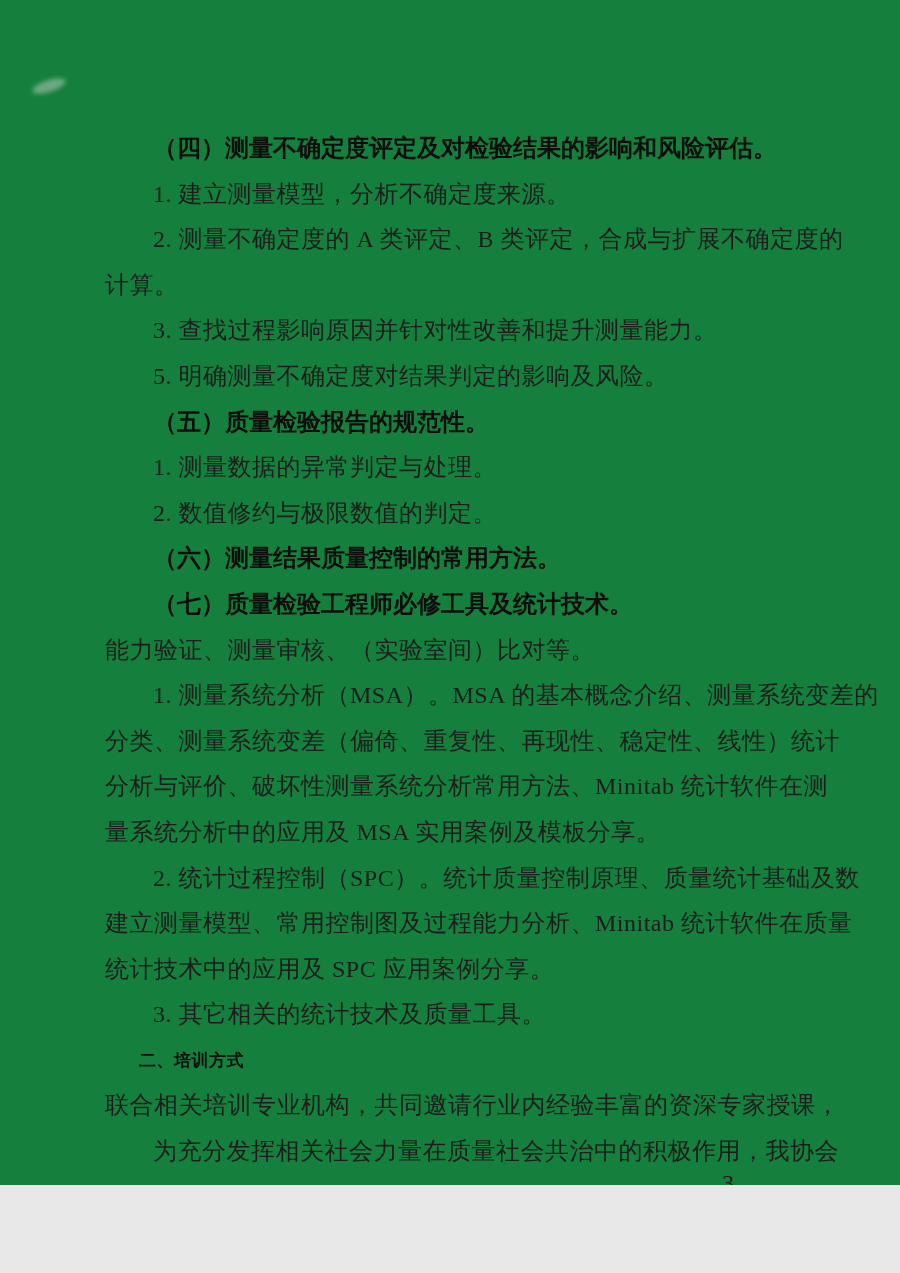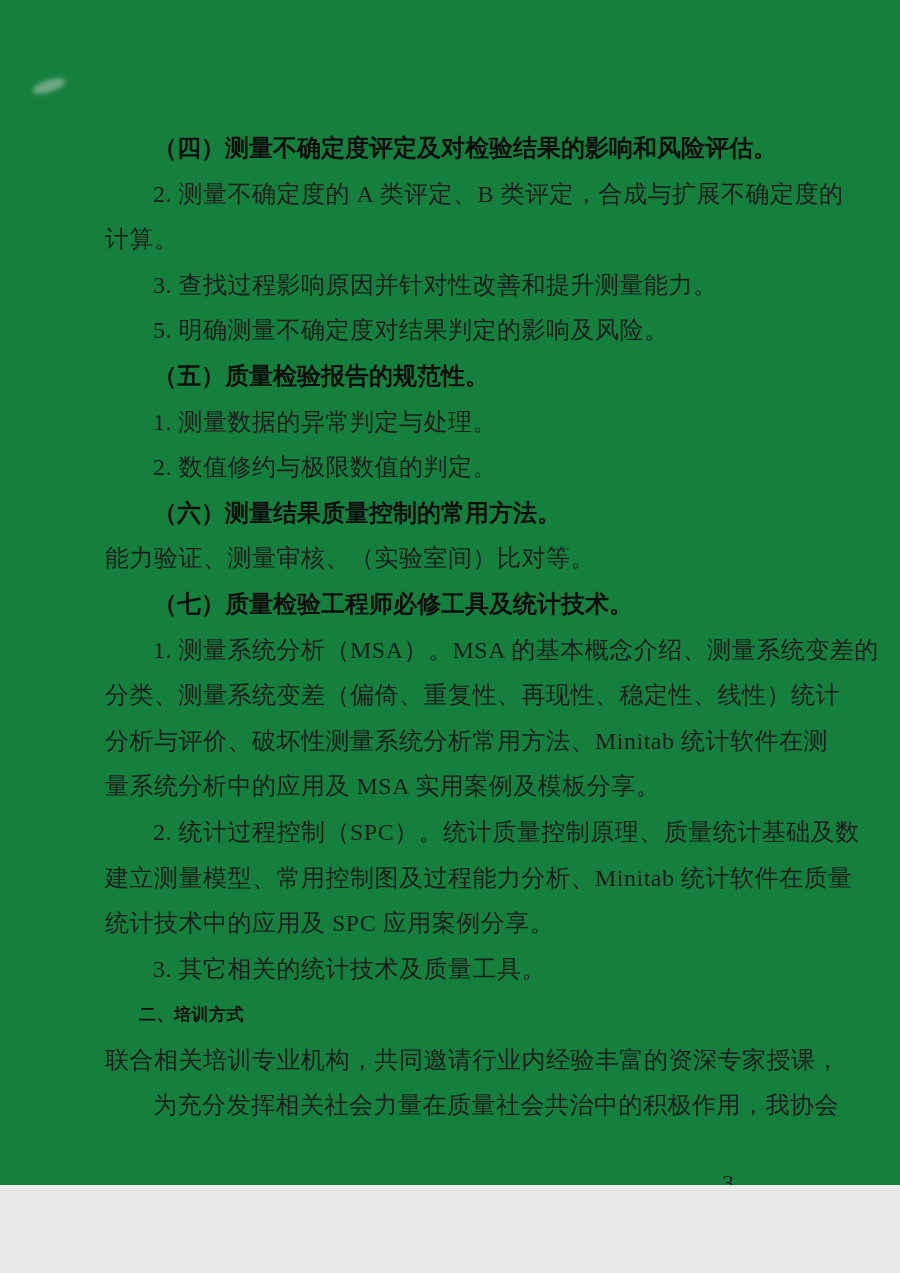--- a/index.html
+++ b/index.html
@@ -67,30 +67,31 @@
     transform: rotate(-18deg);
   }
 </style>
 </head>
 <body>
 
 <div class="page">
   <div class="scan-artifact"></div>
   <div class="doc-body">
       <div class="line section-heading indent">（四）测量不确定度评定及对检验结果的影响和风险评估。</div>
+      <div class="line body indent">1. 建立测量模型，分析不确定度来源。</div>
       <div class="line body indent">2. 测量不确定度的 A 类评定、B 类评定，合成与扩展不确定度的</div>
       <div class="line body">计算。</div>
       <div class="line body indent">3. 查找过程影响原因并针对性改善和提升测量能力。</div>
       <div class="line body indent">5. 明确测量不确定度对结果判定的影响及风险。</div>
       <div class="line section-heading indent">（五）质量检验报告的规范性。</div>
       <div class="line body indent">1. 测量数据的异常判定与处理。</div>
       <div class="line body indent">2. 数值修约与极限数值的判定。</div>
       <div class="line section-heading indent">（六）测量结果质量控制的常用方法。</div>
+      <div class="line section-heading indent">（七）质量检验工程师必修工具及统计技术。</div>
       <div class="line body">能力验证、测量审核、（实验室间）比对等。</div>
-      <div class="line section-heading indent">（七）质量检验工程师必修工具及统计技术。</div>
       <div class="line body indent">1. 测量系统分析（MSA）。MSA 的基本概念介绍、测量系统变差的</div>
       <div class="line body">分类、测量系统变差（偏倚、重复性、再现性、稳定性、线性）统计</div>
       <div class="line body">分析与评价、破坏性测量系统分析常用方法、Minitab 统计软件在测</div>
       <div class="line body">量系统分析中的应用及 MSA 实用案例及模板分享。</div>
       <div class="line body indent">2. 统计过程控制（SPC）。统计质量控制原理、质量统计基础及数</div>
       <div class="line body">建立测量模型、常用控制图及过程能力分析、Minitab 统计软件在质量</div>
       <div class="line body">统计技术中的应用及 SPC 应用案例分享。</div>
       <div class="line body indent">3. 其它相关的统计技术及质量工具。</div>
       <div class="line chapter-heading indent">二、培训方式</div>
       <div class="line body">联合相关培训专业机构，共同邀请行业内经验丰富的资深专家授课，</div>

